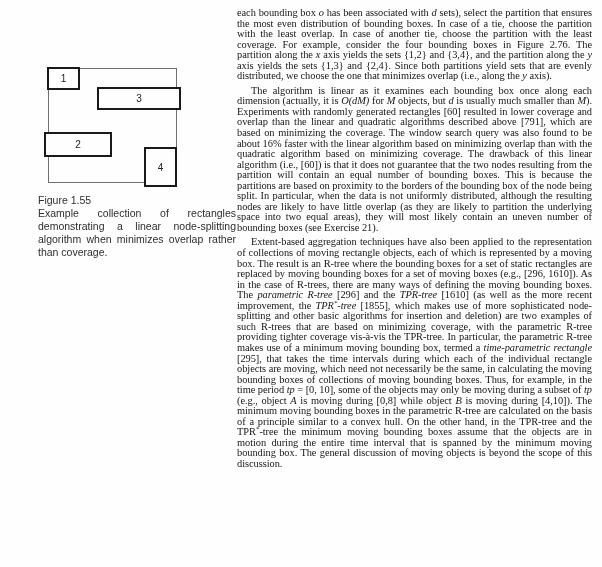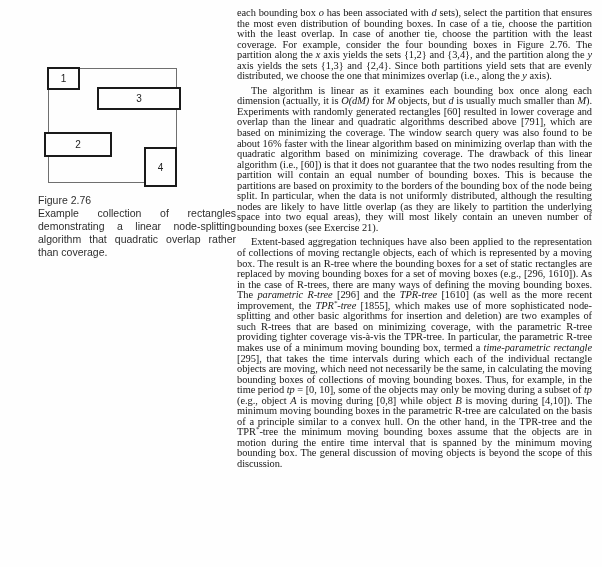--- a/index.html
+++ b/index.html
@@ -103,22 +103,22 @@
     </div>
     <div class="rect rect-2">
       <span>2</span>
     </div>
     <div class="rect rect-4">
       <span>4</span>
     </div>
   </div>
 
   <div class="caption">
-    <div class="fig-number">Figure 2.76</div>
-    <div class="fig-text">Example collection of rectangles demonstrating a linear node-splitting algorithm that quadratic overlap rather than coverage.</div>
+    <div class="fig-number">Figure 1.55</div>
+    <div class="fig-text">Example collection of rectangles demonstrating a linear node-splitting algorithm when minimizes overlap rather than coverage.</div>
   </div>
 
   <div class="text-col">
     <p><span>each bounding box </span><span style="font-style: italic;">o</span><span> has been associated with </span><span style="font-style: italic;">d</span><span> sets), select the partition that ensures the most even distribution of bounding boxes. In case of a tie, choose the partition with the least overlap. In case of another tie, choose the partition with the least coverage. For example, consider the four bounding boxes in Figure 2.76. The partition along the </span><span style="font-style: italic;">x</span><span> axis yields the sets {1,2} and {3,4}, and the partition along the </span><span style="font-style: italic;">y</span><span> axis yields the sets {1,3} and {2,4}. Since both partitions yield sets that are evenly distributed, we choose the one that minimizes overlap (i.e., along the </span><span style="font-style: italic;">y</span><span> axis).</span></p>
     <p class="indent"><span>The algorithm is linear as it examines each bounding box once along each dimension (actually, it is </span><span style="font-style: italic;">O(dM)</span><span> for </span><span style="font-style: italic;">M</span><span> objects, but </span><span style="font-style: italic;">d</span><span> is usually much smaller than </span><span style="font-style: italic;">M</span><span>). Experiments with randomly generated rectangles [60] resulted in lower coverage and overlap than the linear and quadratic algorithms described above [791], which are based on minimizing the coverage. The window search query was also found to be about 16% faster with the linear algorithm based on minimizing overlap than with the quadratic algorithm based on minimizing coverage. The drawback of this linear algorithm (i.e., [60]) is that it does not guarantee that the two nodes resulting from the partition will contain an equal number of bounding boxes. This is because the partitions are based on proximity to the borders of the bounding box of the node being split. In particular, when the data is not uniformly distributed, although the resulting nodes are likely to have little overlap (as they are likely to partition the underlying space into two equal areas), they will most likely contain an uneven number of bounding boxes (see Exercise 21).</span></p>
     <p class="indent"><span>Extent-based aggregation techniques have also been applied to the representation of collections of moving rectangle objects, each of which is represented by a moving box. The result is an R-tree where the bounding boxes for a set of static rectangles are replaced by moving bounding boxes for a set of moving boxes (e.g., [296, 1610]). As in the case of R-trees, there are many ways of defining the moving bounding boxes. The </span><span style="font-style: italic;">parametric R-tree</span><span> [296] and the </span><span style="font-style: italic;">TPR-tree</span><span> [1610] (as well as the more recent improvement, the </span><span style="font-style: italic;">TPR</span><sup style="font-style: italic;">*</sup><span style="font-style: italic;">-tree</span><span> [1855], which makes use of more sophisticated node-splitting and other basic algorithms for insertion and deletion) are two examples of such R-trees that are based on minimizing coverage, with the parametric R-tree providing tighter coverage vis-à-vis the TPR-tree. In particular, the parametric R-tree makes use of a minimum moving bounding box, termed a </span><span style="font-style: italic;">time-parametric rectangle</span><span> [295], that takes the time intervals during which each of the individual rectangle objects are moving, which need not necessarily be the same, in calculating the moving bounding boxes of collections of moving bounding boxes. Thus, for example, in the time period </span><span style="font-style: italic;">tp</span><span> = [0, 10], some of the objects may only be moving during a subset of </span><span style="font-style: italic;">tp</span><span> (e.g., object </span><span style="font-style: italic;">A</span><span> is moving during [0,8] while object </span><span style="font-style: italic;">B</span><span> is moving during [4,10]). The minimum moving bounding boxes in the parametric R-tree are calculated on the basis of a principle similar to a convex hull. On the other hand, in the TPR-tree and the TPR</span><sup>*</sup><span>-tree the minimum moving bounding boxes assume that the objects are in motion during the entire time interval that is spanned by the minimum moving bounding box. The general discussion of moving objects is beyond the scope of this discussion.</span></p>
   </div>
 
 </div>
 

